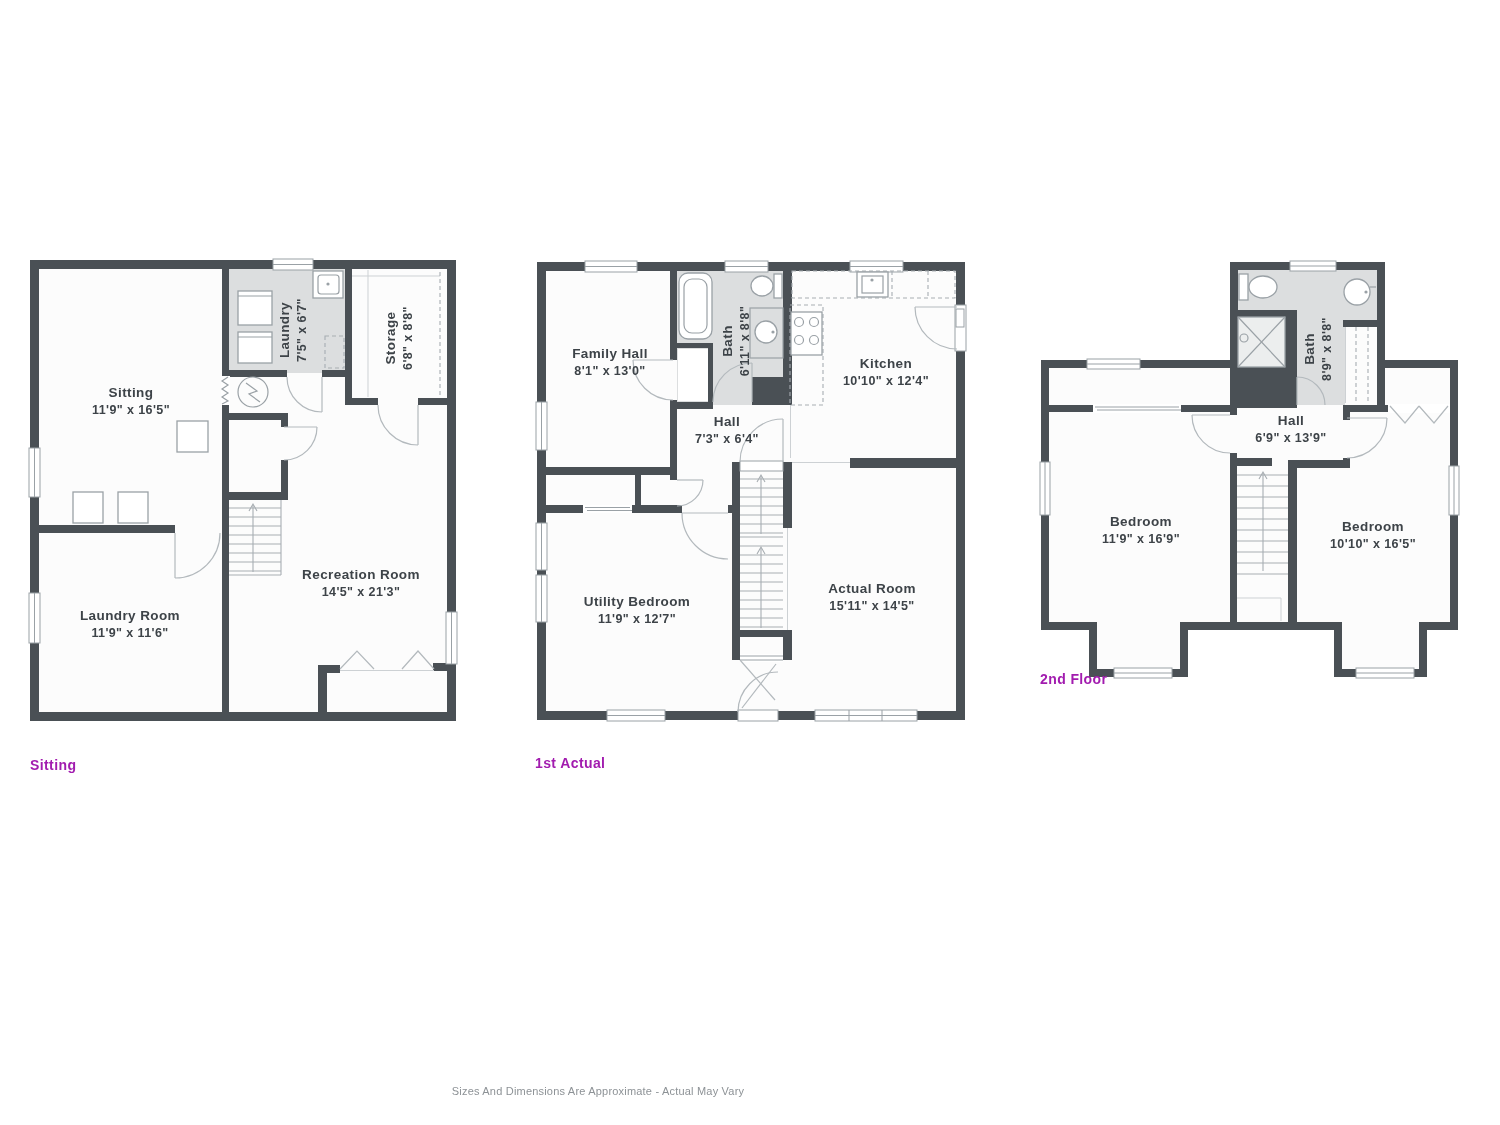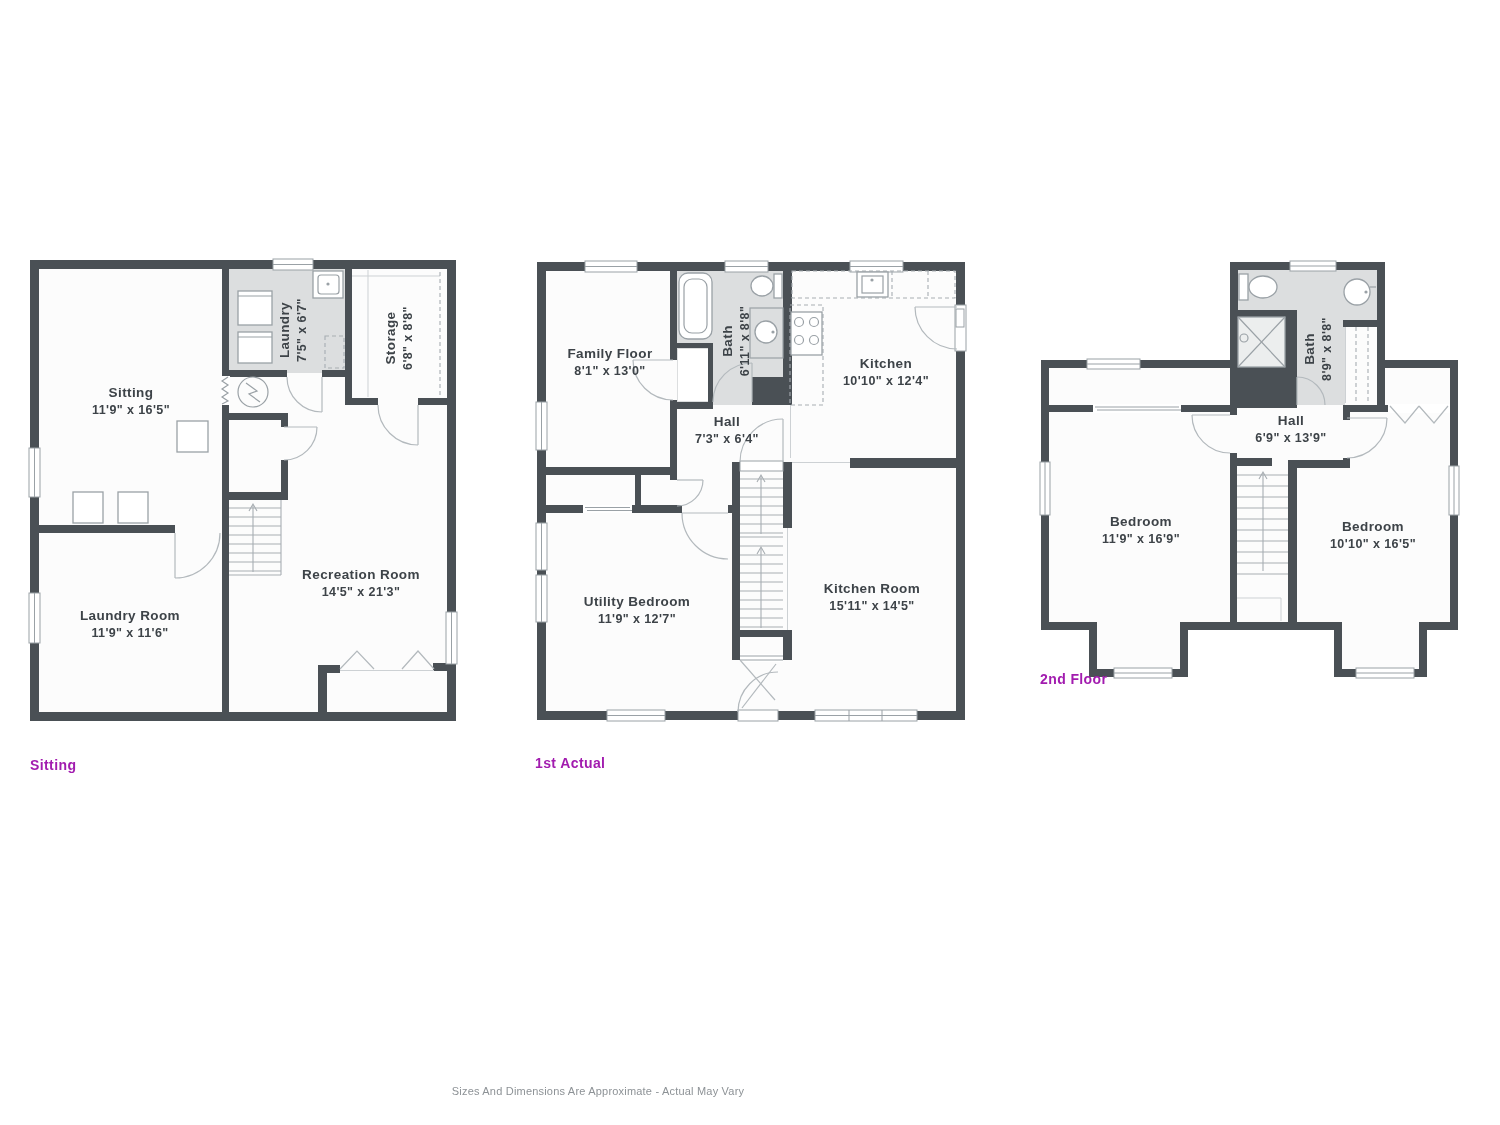--- a/index.html
+++ b/index.html
@@ -420,41 +420,41 @@
 <div class="room-label" style="left:130px;top:624px">
   <div class="rn">Laundry Room</div>
   <div class="rd">11'9" x 11'6"</div>
 </div>
 <div class="room-label" style="left:361px;top:583px">
   <div class="rn">Recreation Room</div>
   <div class="rd">14'5" x 21'3"</div>
 </div>
 
 <div class="room-label" style="left:610px;top:362px">
-  <div class="rn">Family Floor</div>
+  <div class="rn">Family Hall</div>
   <div class="rd">8'1" x 13'0"</div>
 </div>
 <div class="room-label vertical" style="left:736px;top:341px">
   <div class="rn">Bath</div>
   <div class="rd">6'11" x 8'8"</div>
 </div>
 <div class="room-label" style="left:886px;top:372px">
   <div class="rn">Kitchen</div>
   <div class="rd">10'10" x 12'4"</div>
 </div>
 <div class="room-label" style="left:727px;top:430px">
   <div class="rn">Hall</div>
   <div class="rd">7'3" x 6'4"</div>
 </div>
 <div class="room-label" style="left:637px;top:610px">
   <div class="rn">Utility Bedroom</div>
   <div class="rd">11'9" x 12'7"</div>
 </div>
 <div class="room-label" style="left:872px;top:597px">
-  <div class="rn">Kitchen Room</div>
+  <div class="rn">Actual Room</div>
   <div class="rd">15'11" x 14'5"</div>
 </div>
 
 <div class="room-label vertical" style="left:1318px;top:349px">
   <div class="rn">Bath</div>
   <div class="rd">8'9" x 8'8"</div>
 </div>
 <div class="room-label" style="left:1291px;top:429px">
   <div class="rn">Hall</div>
   <div class="rd">6'9" x 13'9"</div>

